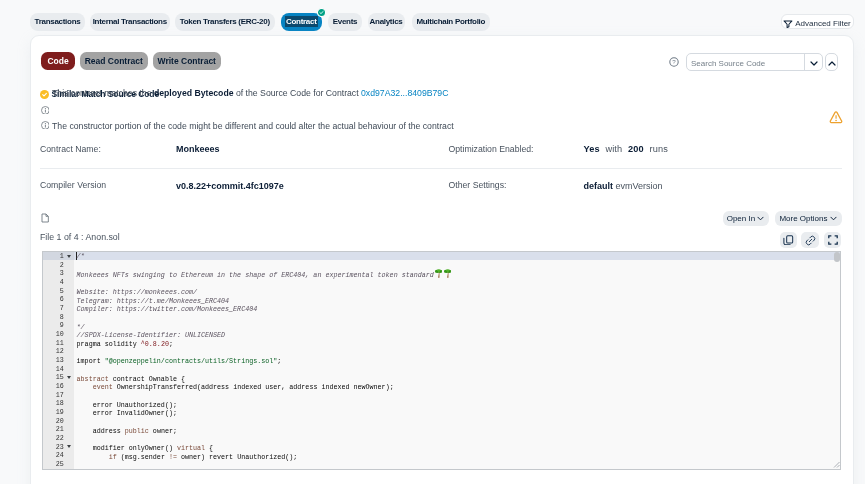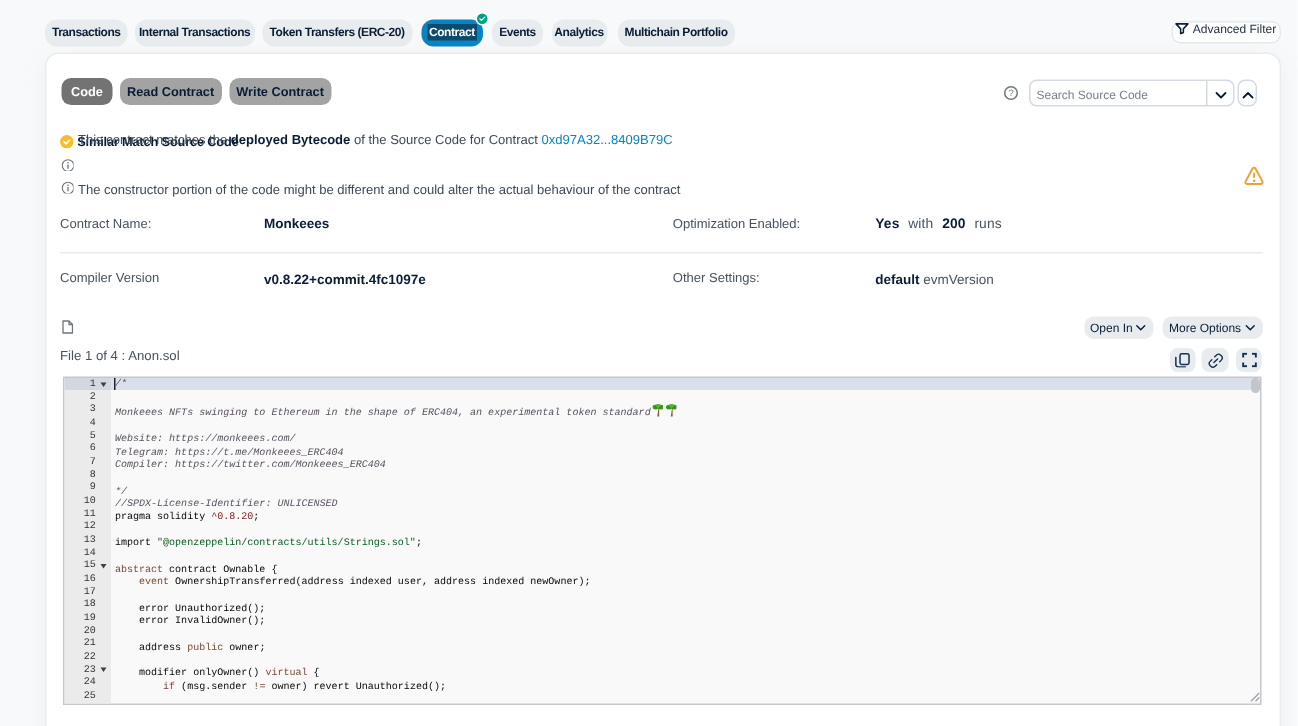--- a/index.html
+++ b/index.html
@@ -4,26 +4,26 @@
 <style>
 * { margin:0; padding:0; box-sizing:border-box; }
 html,body { width:865px; height:484px; overflow:hidden; }
 body { background:#f8f9fa; font-family:"Liberation Sans", sans-serif; color:#081d35; }
 .abs { position:absolute; }
 #page { position:relative; width:865px; height:412px; }
 .pill { position:absolute; top:12.5px; height:18px; border-radius:8px; background:#e9ecef;
   color:#081d35; font-size:8px; font-weight:700; letter-spacing:-0.3px; display:flex; align-items:center; justify-content:center; }
 .pill.blue { background:#0784c3; color:#fff; }
 .btnw { position:absolute; background:#fff; border:1px solid #e6e9ec; border-radius:6px;
-  display:flex; align-items:flex-start; justify-content:center; font-size:8px; font-weight:400; color:#1b2a3c; }
+  display:flex; align-items:flex-end; justify-content:center; font-size:8px; font-weight:400; color:#1b2a3c; }
 .card { position:absolute; left:30px; top:34.5px; width:823.5px; height:470px; background:#fff;
   border:1px solid #e9ecef; border-radius:9px; box-shadow:0 4px 14px rgba(189,197,209,.18); }
 .ctab { position:absolute; top:52.3px; height:18px; border-radius:6.5px; background:#a3a3a3;
   color:#081d35; font-size:8.5px; font-weight:700; display:flex; align-items:center; justify-content:center; }
-.ctab.blue { background:#737373; color:#fff; }
+.ctab.blue { background:#7f1d1d; color:#fff; }
 .row-label { position:absolute; font-size:8.7px; color:#48525e; white-space:nowrap; }
 .glbtn { position:absolute; background:#e9ecef; border-radius:6px; color:#081d35;
   font-size:8px; font-weight:500; display:flex; align-items:center; justify-content:center; white-space:nowrap; }
 .icobtn { position:absolute; background:#e9ecef; border-radius:5px; width:17.6px; height:16.5px;
   display:flex; align-items:center; justify-content:center; }
 a.lnk { color:#0784c3; text-decoration:none; }
 .b { font-weight:700; color:#0b1d35; }
 </style>
 </head>
 <body>

